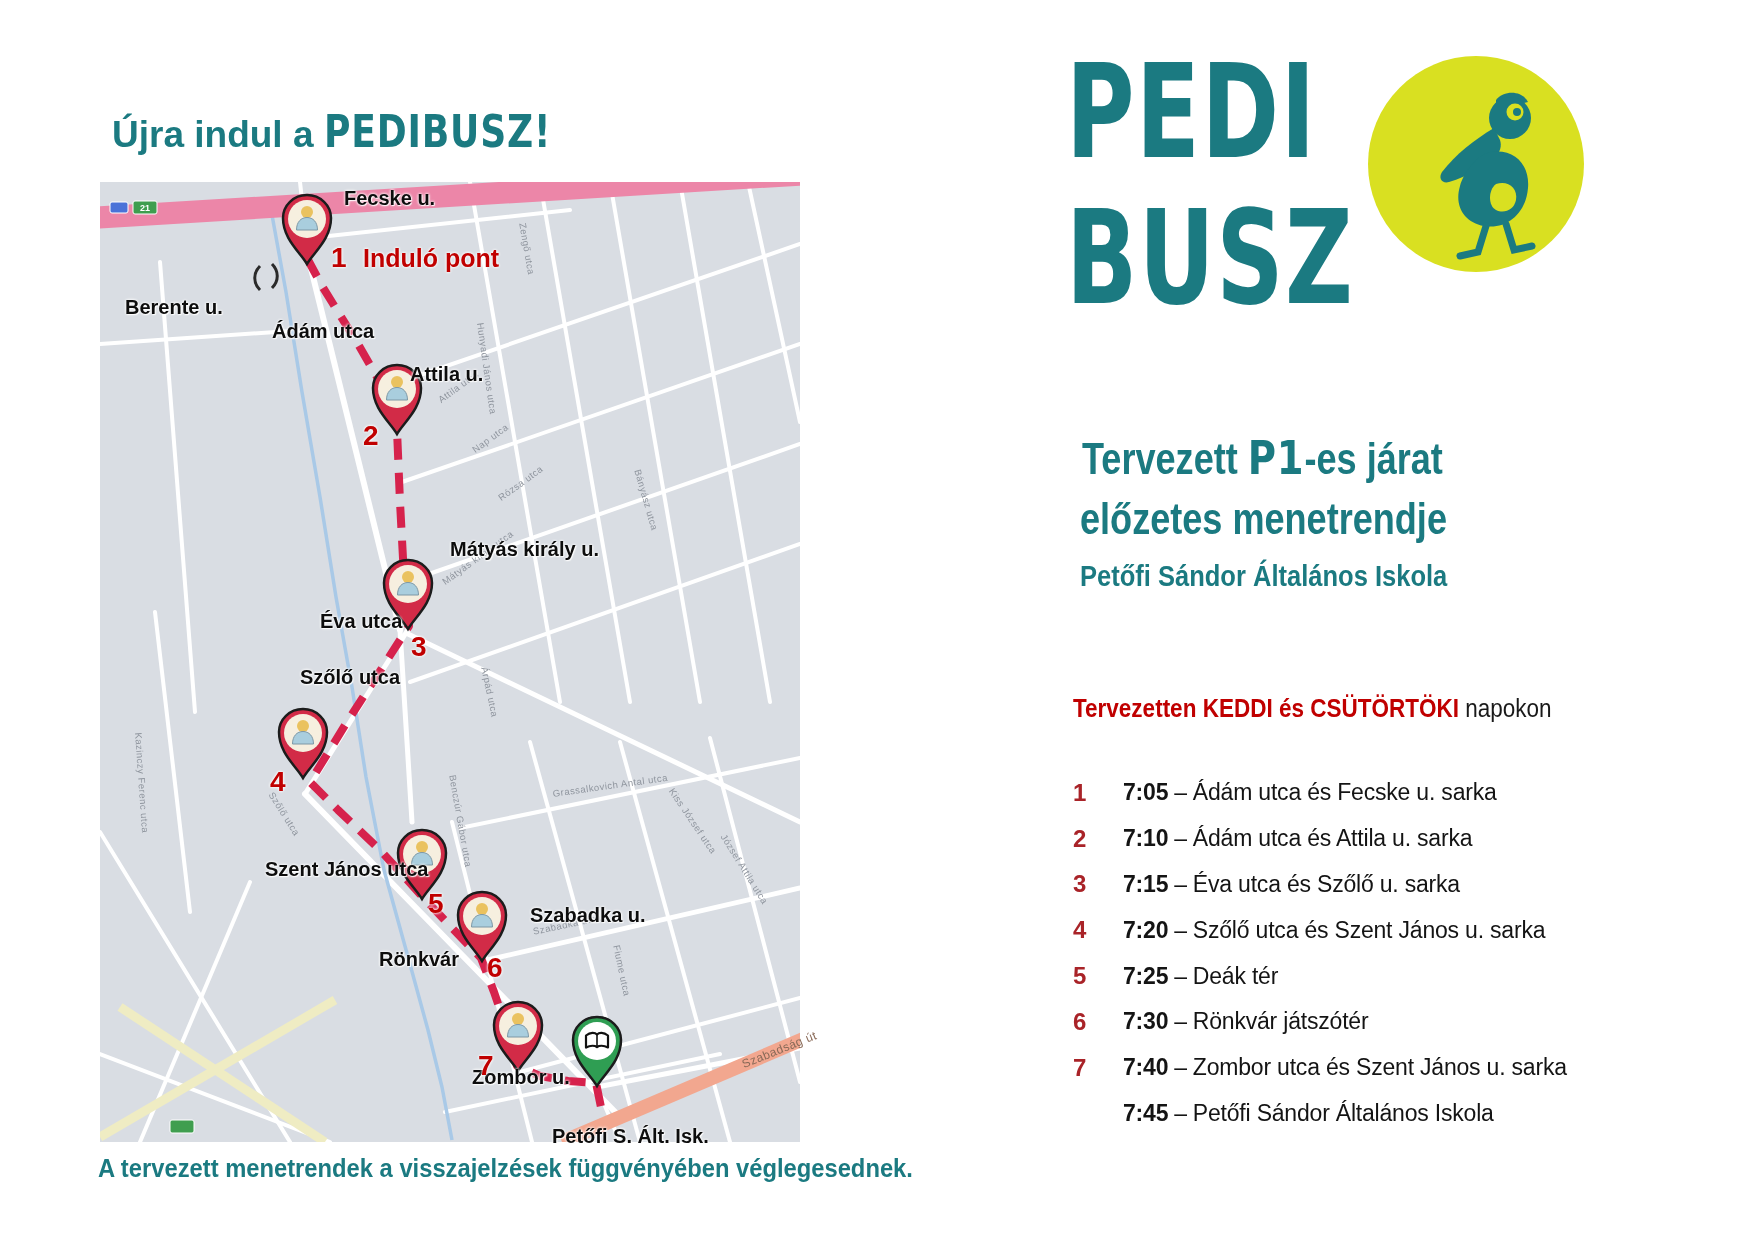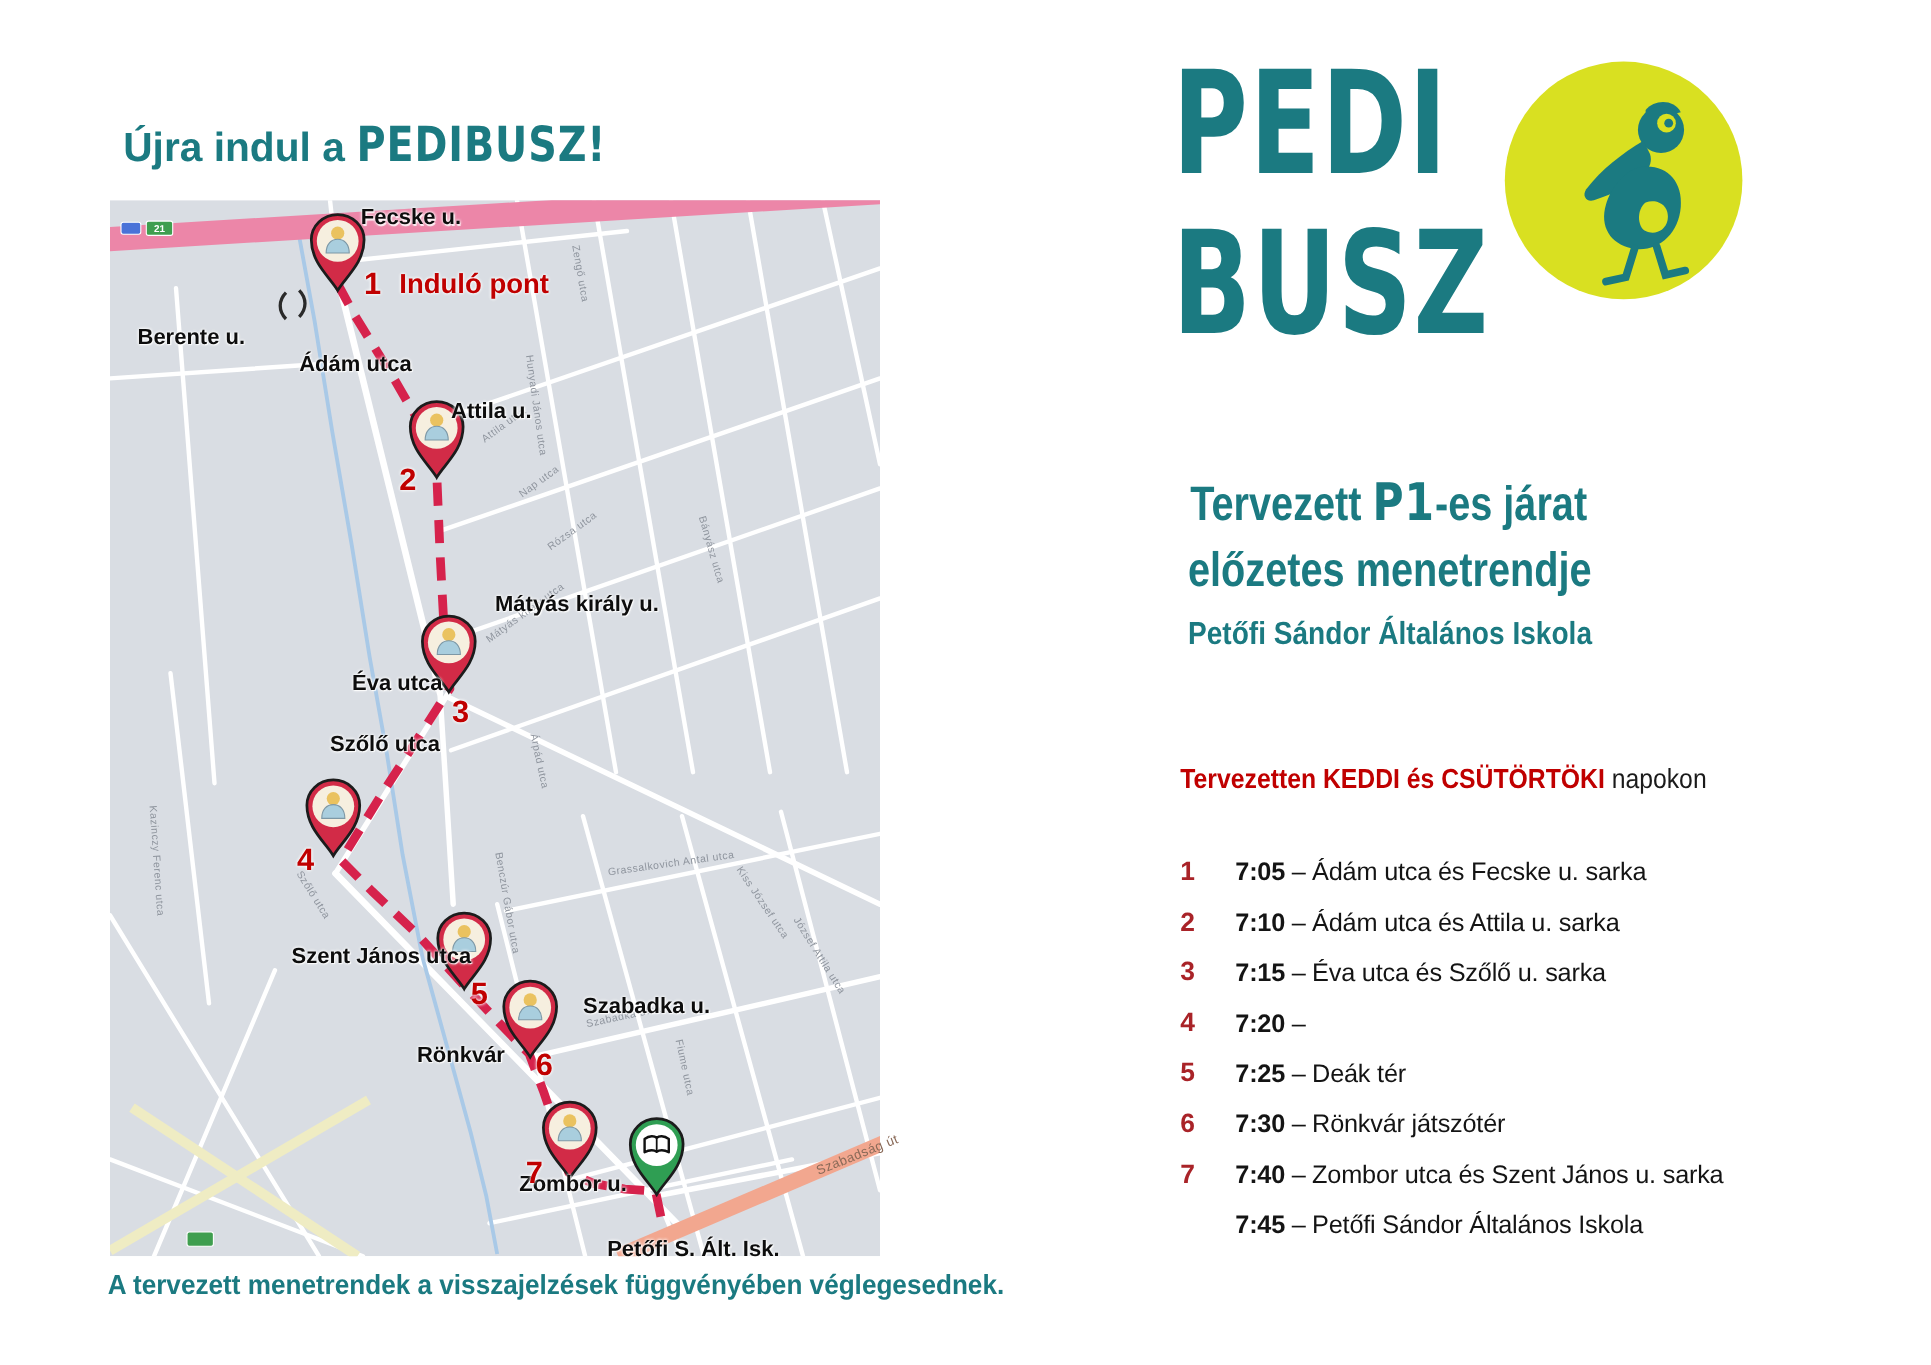--- a/index.html
+++ b/index.html
@@ -188,21 +188,21 @@
         <span class="m-faint" style="left: 390px; top: 484px; transform: rotate(78deg);">Árpád utca</span>
         <span class="m-faint" style="left: 358px; top: 592px; transform: rotate(80deg);">Benczúr Gábor utca</span>
         <span class="m-faint" style="left: 452px; top: 606px; transform: rotate(-8deg);">Grassalkovich Antal utca</span>
         <span class="m-faint" style="left: 576px; top: 604px; transform: rotate(56deg);">Kiss József utca</span>
         <span class="m-faint" style="left: 432px; top: 744px; transform: rotate(-12deg);">Szabadka utca</span>
         <span class="m-faint" style="left: 522px; top: 762px; transform: rotate(78deg);">Fiume utca</span>
         <span class="m-faint" style="left: 176px; top: 608px; transform: rotate(58deg);">Szőlő utca</span>
         <span class="m-faint" style="left: 44px; top: 550px; transform: rotate(86deg);">Kazinczy Ferenc utca</span>
         <span class="m-faint" style="left: 628px; top: 650px; transform: rotate(58deg);">József Attila utca</span>
         <span class="m-faint" style="left: 640px; top: 876px; font-size: 12px; transform: rotate(-22deg); color: rgb(138, 106, 88);">Szabadság út</span>
-        <span class="m-label" style="left: 228px; top: 5px;">Fecske u.</span>
+        <span class="m-label" style="left: 244px; top: 5px;">Fecske u.</span>
         <span class="m-label" style="left: 25px; top: 114px;">Berente u.</span>
         <span class="m-label" style="left: 172px; top: 138px;">Ádám utca</span>
         <span class="m-label" style="left: 310px; top: 181px;">Attila u.</span>
         <span class="m-label" style="left: 350px; top: 356px;">Mátyás király u.</span>
         <span class="m-label" style="left: 220px; top: 428px;">Éva utca</span>
         <span class="m-label" style="left: 200px; top: 484px;">Szőlő utca</span>
         <span class="m-label" style="left: 165px; top: 676px;">Szent János utca</span>
         <span class="m-label" style="left: 430px; top: 722px;">Szabadka u.</span>
         <span class="m-label" style="left: 279px; top: 766px;">Rönkvár</span>
         <span class="m-label" style="left: 372px; top: 884px;">Zombor u.</span>
@@ -265,20 +265,21 @@
       <div class="sched-row">
         <span class="sched-num">3</span>
         <span class="sched-time">7:15</span>
         <span class="sched-sep">–</span>
         <span class="sched-place">Éva utca és Szőlő u. sarka</span>
       </div>
       <div class="sched-row">
         <span class="sched-num">4</span>
         <span class="sched-time">7:20</span>
         <span class="sched-sep">–</span>
+        <span class="sched-place">Szőlő utca és Szent János u. sarka</span>
       </div>
       <div class="sched-row">
         <span class="sched-num">5</span>
         <span class="sched-time">7:25</span>
         <span class="sched-sep">–</span>
         <span class="sched-place">Deák tér</span>
       </div>
       <div class="sched-row">
         <span class="sched-num">6</span>
         <span class="sched-time">7:30</span>

